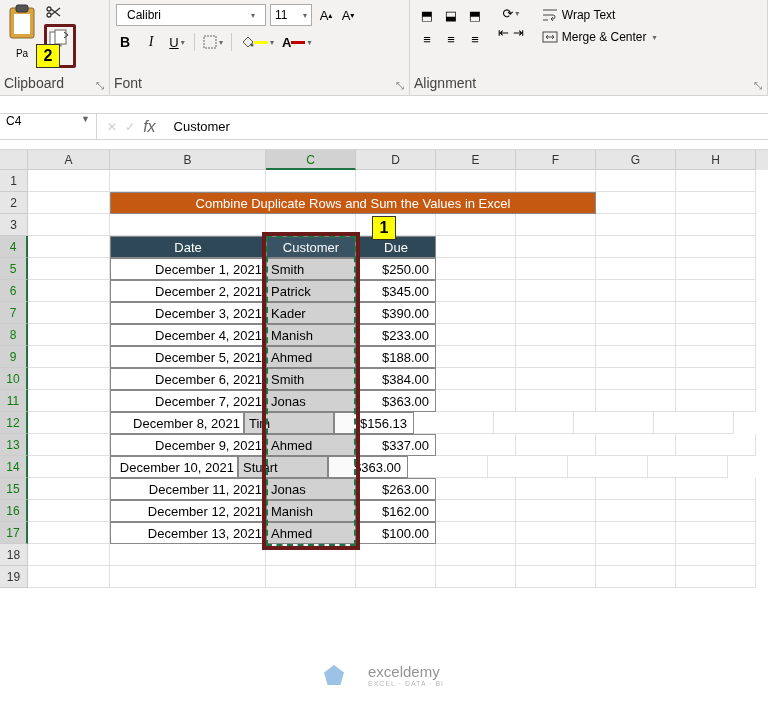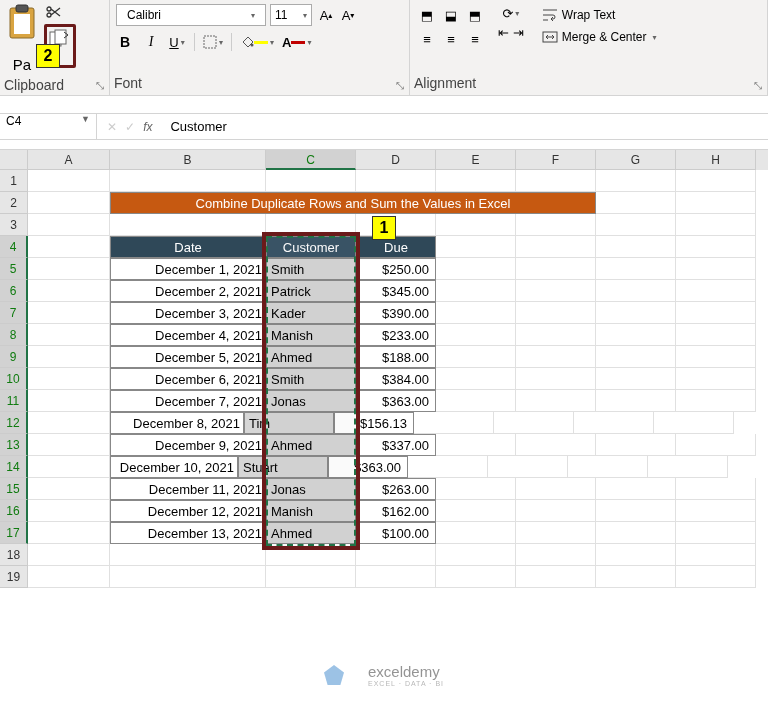--- a/index.html
+++ b/index.html
@@ -40,21 +40,21 @@
 .align-extra { display: flex; flex-direction: column; gap: 4px; padding: 4px; margin-left: 6px; }
 .indent-row { display: flex; gap: 4px; }
 .align-right { display: flex; flex-direction: column; gap: 4px; padding: 4px; margin-left: 6px; }
 .wrap-text, .merge-center { display: flex; align-items: center; gap: 4px; font-size: 12px; padding: 2px 4px; }
 
 
 .name-formula-bar { display: flex; border-bottom: 1px solid #d4d4d4; height: 26px; align-items: center; background: #fff; }
 .name-box { width: 97px; border-right: 1px solid #d4d4d4; padding: 0 6px; display: flex; align-items: flex-start; justify-content: space-between; height: 100%; }
 .name-dropdown { color: #666; font-size: 9px; }
 .fx-buttons { display: flex; gap: 8px; padding: 0 10px; color: #aaa; align-items: center; }
-.fx-label { font-style: italic; color: #666; font-size: 12px; }
+.fx-label { font-style: italic; color: #666; font-size: 16px; }
 .formula-input { flex: 1; padding: 0 8px; font-size: 13px; }
 
 
 .grid-area { position: relative; }
 .col-headers { display: flex; background: #e6e6e6; }
 .corner { width: 28px; height: 20px; border-right: 1px solid #ccc; border-bottom: 1px solid #ccc; background: #e6e6e6; }
 .col-header { height: 20px; border-right: 1px solid #ccc; border-bottom: 1px solid #ccc; text-align: center; font-size: 12px; line-height: 20px; background: #e6e6e6; color: #333; }
 .col-header.selected { background: #d2d2d2; color: #0f7b0f; border-bottom: 2px solid #217346; }
 .row { display: flex; }
 .row-header { width: 28px; height: 22px; border-right: 1px solid #ccc; border-bottom: 1px solid #ccc; text-align: center; font-size: 12px; line-height: 22px; background: #e6e6e6; color: #333; }
@@ -95,21 +95,21 @@
   <div class="ribbon-group" style="width:110px">
     <div class="group-content">
       <div class="clipboard-main">
         <div class="paste-icon">
           <svg width="32" height="36" viewBox="0 0 32 36">
               <rect x="4" y="4" width="24" height="30" rx="2" fill="#d9a441" stroke="#8a6a2a"></rect>
               <rect x="10" y="1" width="12" height="7" rx="2" fill="#555" stroke="#333"></rect>
               <rect x="8" y="10" width="16" height="20" fill="#fff"></rect>
             </svg>
         </div>
-        <div style="font-size:15px;margin-top:16px">Pa</div>
+        <div style="font-size:10px;margin-top:8px">Pa</div>
       </div>
       <div class="clipboard-side">
         <div class="cut-icon">
           <svg width="16" height="16" viewBox="0 0 16 16">
               <path d="M3 13a2 2 0 100-4 2 2 0 000 4zm0-6a2 2 0 100-4 2 2 0 000 4zM5 5l9 7M5 11l9-7" stroke="#333" fill="none" stroke-width="1.3"></path>
             </svg>
         </div>
         <div class="copy-highlight">
           <svg width="22" height="20" viewBox="0 0 22 20">
               <rect x="1" y="3" width="11" height="14" fill="#fff" stroke="#666"></rect>

